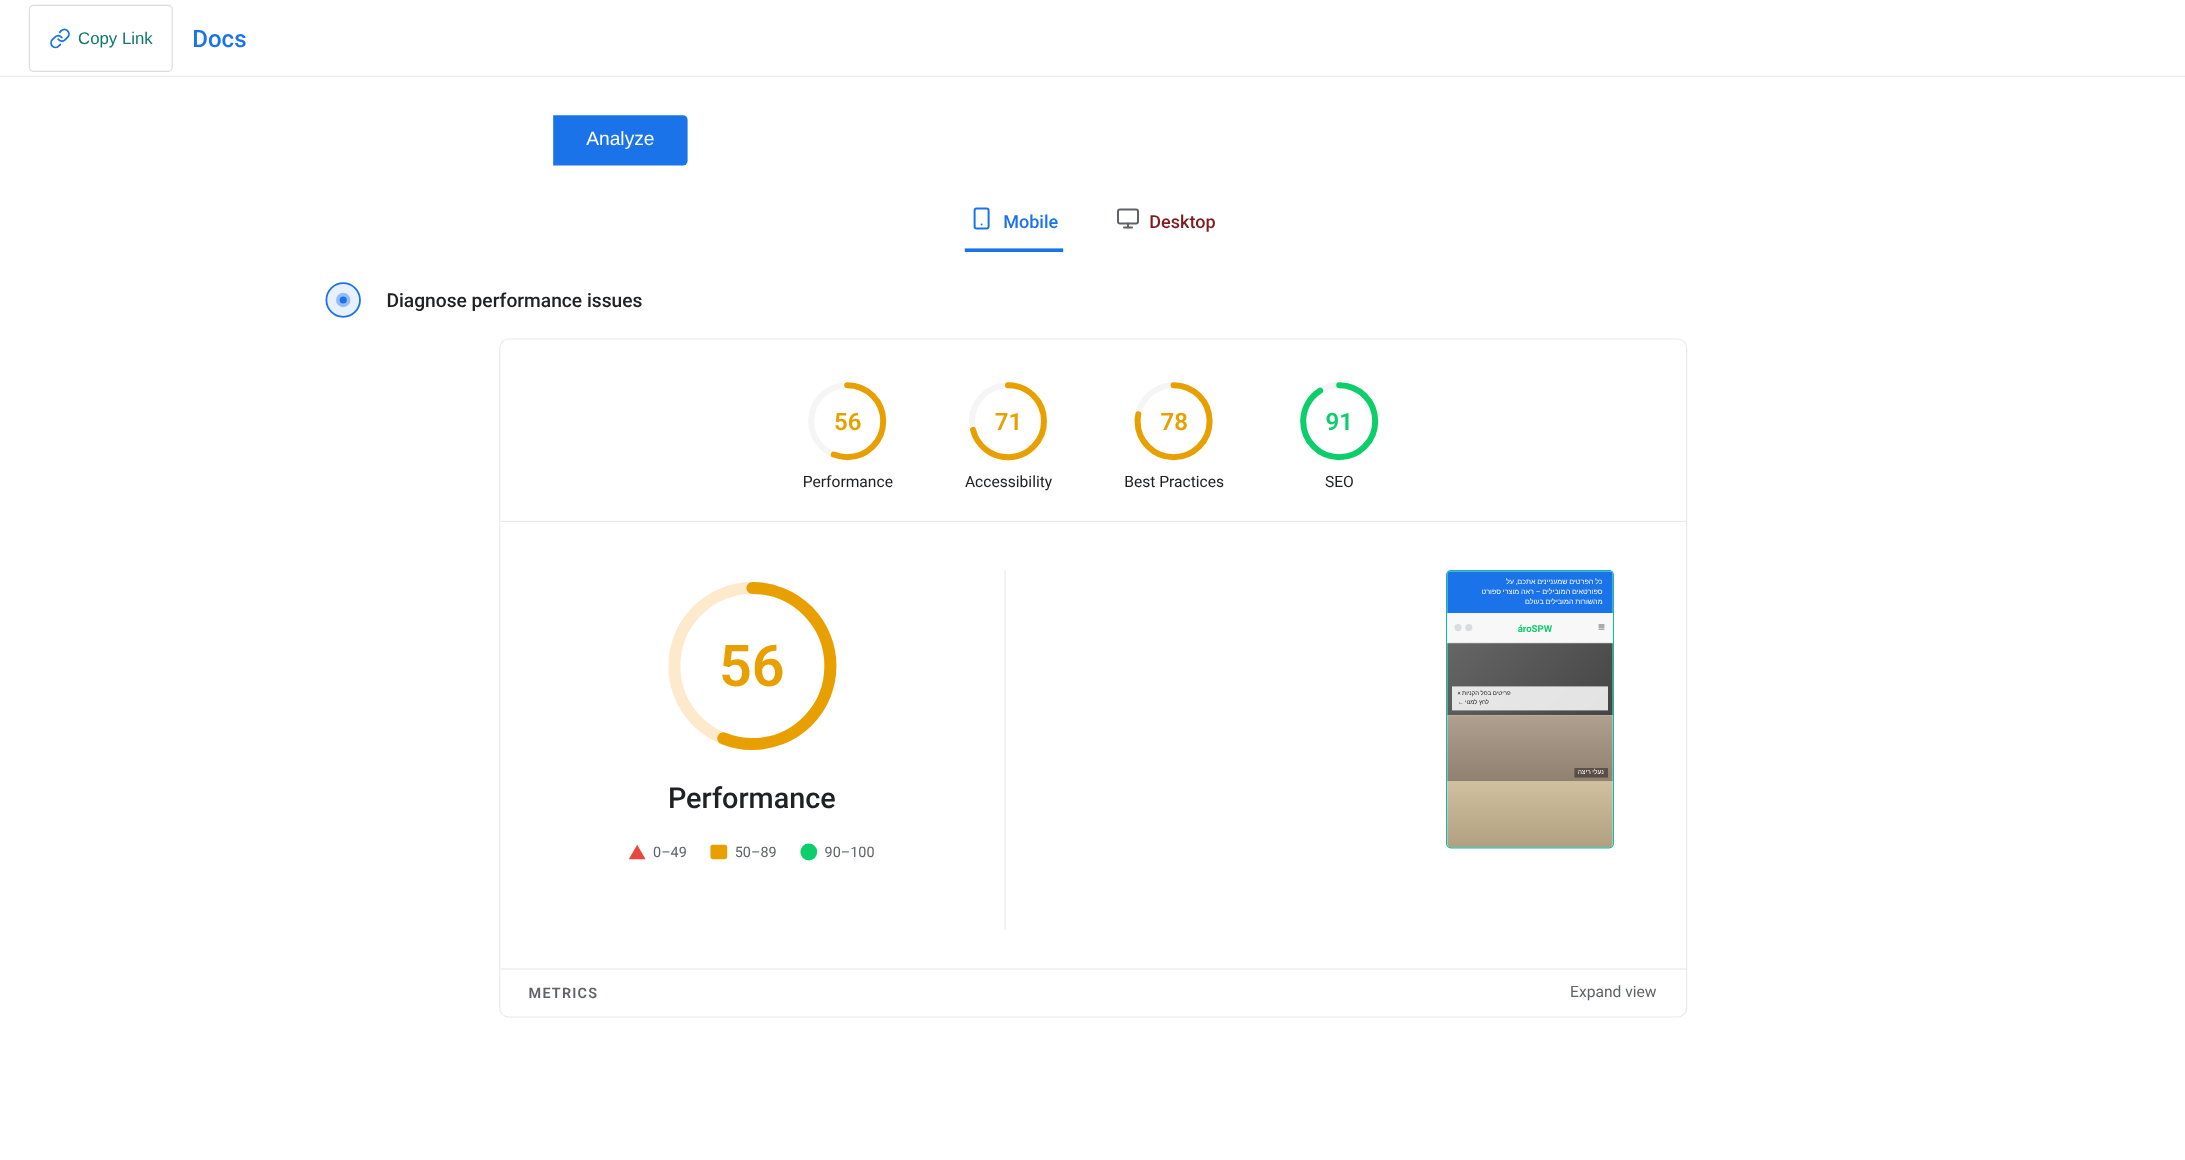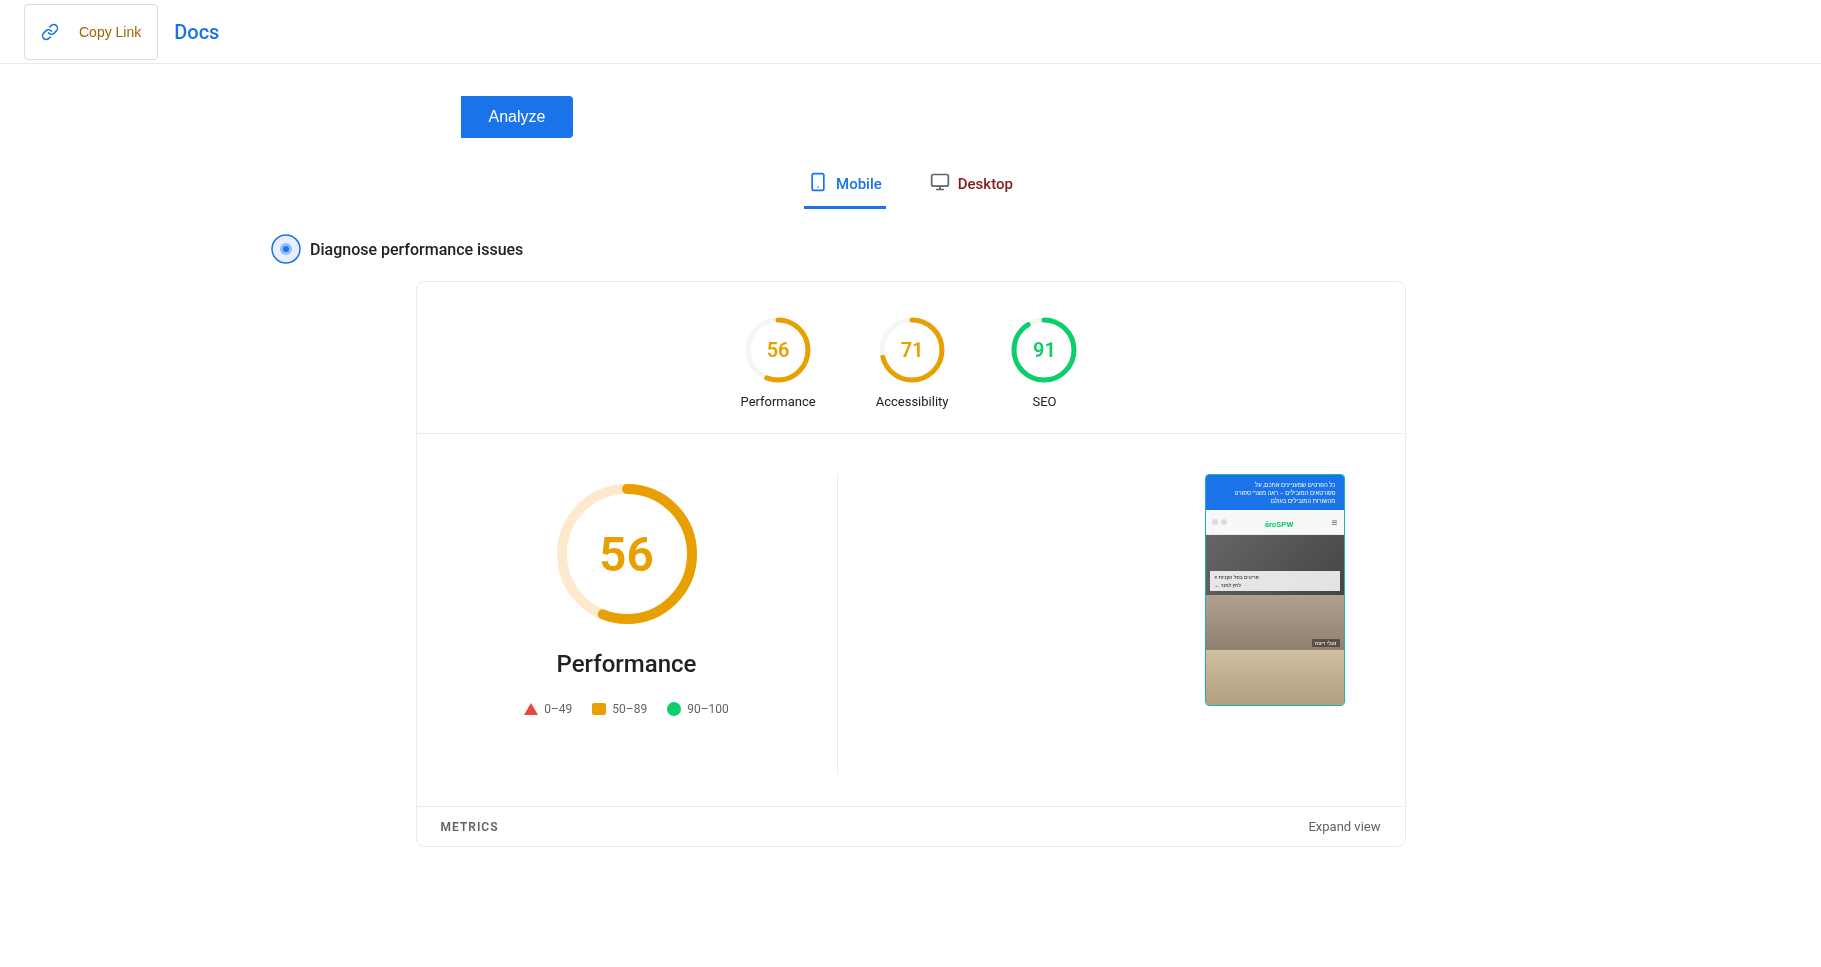--- a/index.html
+++ b/index.html
@@ -35,26 +35,26 @@
       color: #202124;
     }
     .header-right {
       display: flex;
       align-items: center;
       gap: 16px;
     }
     .copy-link-btn {
       display: flex;
       align-items: center;
-      gap: 20px;
+      gap: 6px;
       border: 1px solid #dadce0;
       border-radius: 4px;
       padding: 18px 16px;
       background: #fff;
-      color: #a16207;
+      color: #0f766e;
       font-size: 14px;
       cursor: pointer;
       font-weight: 500;
     }
     .docs-link {
       color: #1a73e8;
       font-size: 20px;
       font-weight: 500;
       text-decoration: none;
       cursor: pointer;
@@ -113,21 +113,21 @@
     .tab.active {
       color: #1a73e8;
       border-bottom: 3px solid #1a73e8;
     }
     .tab-icon { font-size: 18px; }
 
     
     .diagnose-section {
       display: flex;
       align-items: center;
-      gap: 8px;
+      gap: 20px;
       padding: 24px 0 16px 270px;
     }
     .diagnose-icon {
       width: 32px;
       height: 32px;
     }
     .diagnose-title {
       font-size: 16px;
       font-weight: 500;
       color: #202124;
@@ -476,20 +476,31 @@
         <svg viewBox="0 0 72 72">
           <circle class="score-circle-bg" cx="36" cy="36" r="30"></circle>
 
           <circle class="score-circle-fg stroke-orange" cx="36" cy="36" r="30" stroke-dasharray="133.8 188.5"></circle>
         </svg>
         <span class="score-number color-orange">71</span>
       </div>
       <span class="score-label">Accessibility</span>
     </div>
 
+    <div class="score-item">
+      <div class="score-circle">
+        <svg viewBox="0 0 72 72">
+          <circle class="score-circle-bg" cx="36" cy="36" r="30"></circle>
+
+          <circle class="score-circle-fg stroke-orange" cx="36" cy="36" r="30" stroke-dasharray="147.0 188.5"></circle>
+        </svg>
+        <span class="score-number color-orange">78</span>
+      </div>
+      <span class="score-label">Best Practices</span>
+    </div>
 
     <div class="score-item">
       <div class="score-circle">
         <svg viewBox="0 0 72 72">
           <circle class="score-circle-bg" cx="36" cy="36" r="30"></circle>
 
           <circle class="score-circle-fg stroke-green" cx="36" cy="36" r="30" stroke-dasharray="171.5 188.5"></circle>
         </svg>
         <span class="score-number color-green">91</span>
       </div>

